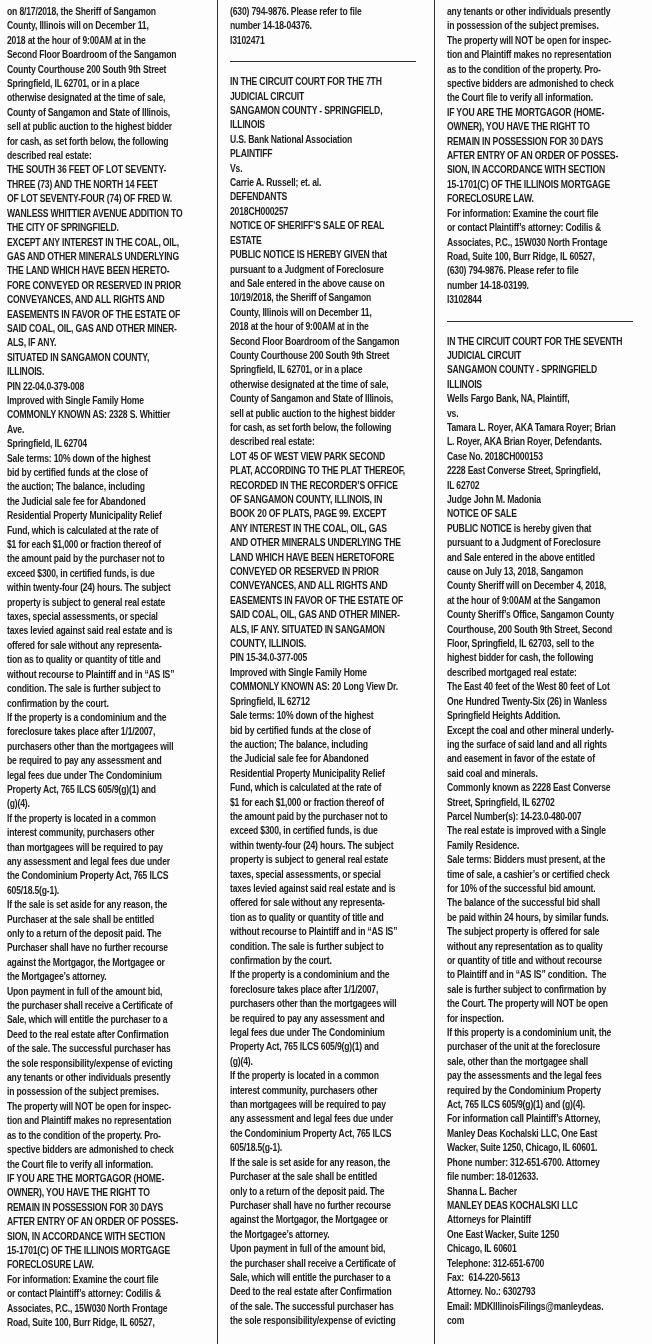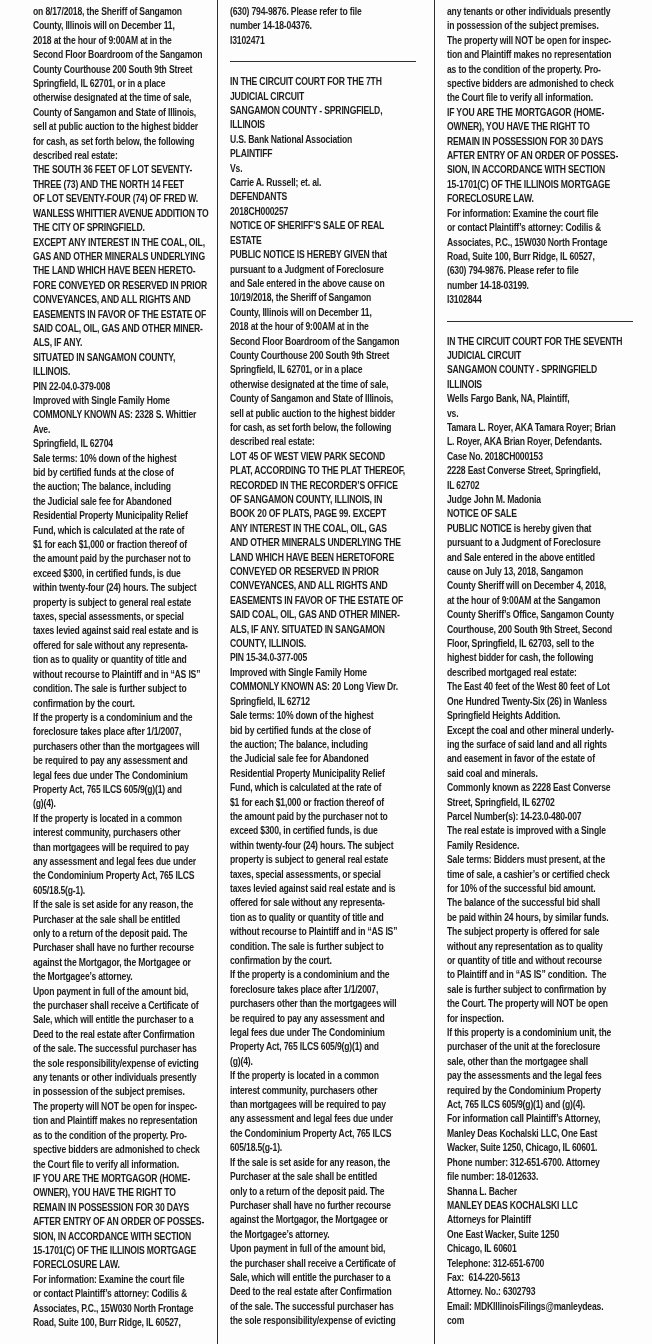--- a/index.html
+++ b/index.html
@@ -17,21 +17,21 @@
     overflow: hidden;
     font-family: "Liberation Sans", sans-serif;
   }
   .col {
     box-sizing: border-box;
     overflow: hidden;
     padding-top: 5px;
   }
   .col-1 {
     width: 217px;
-    padding-left: 33px;
+    padding-left: 7px;
   }
   .col-2 {
     width: 217px;
     border-left: 1px solid #2e2e2e;
     padding-left: 12px;
   }
   .col-3 {
     width: 218px;
     border-left: 1px solid #2e2e2e;
     padding-left: 12px;

